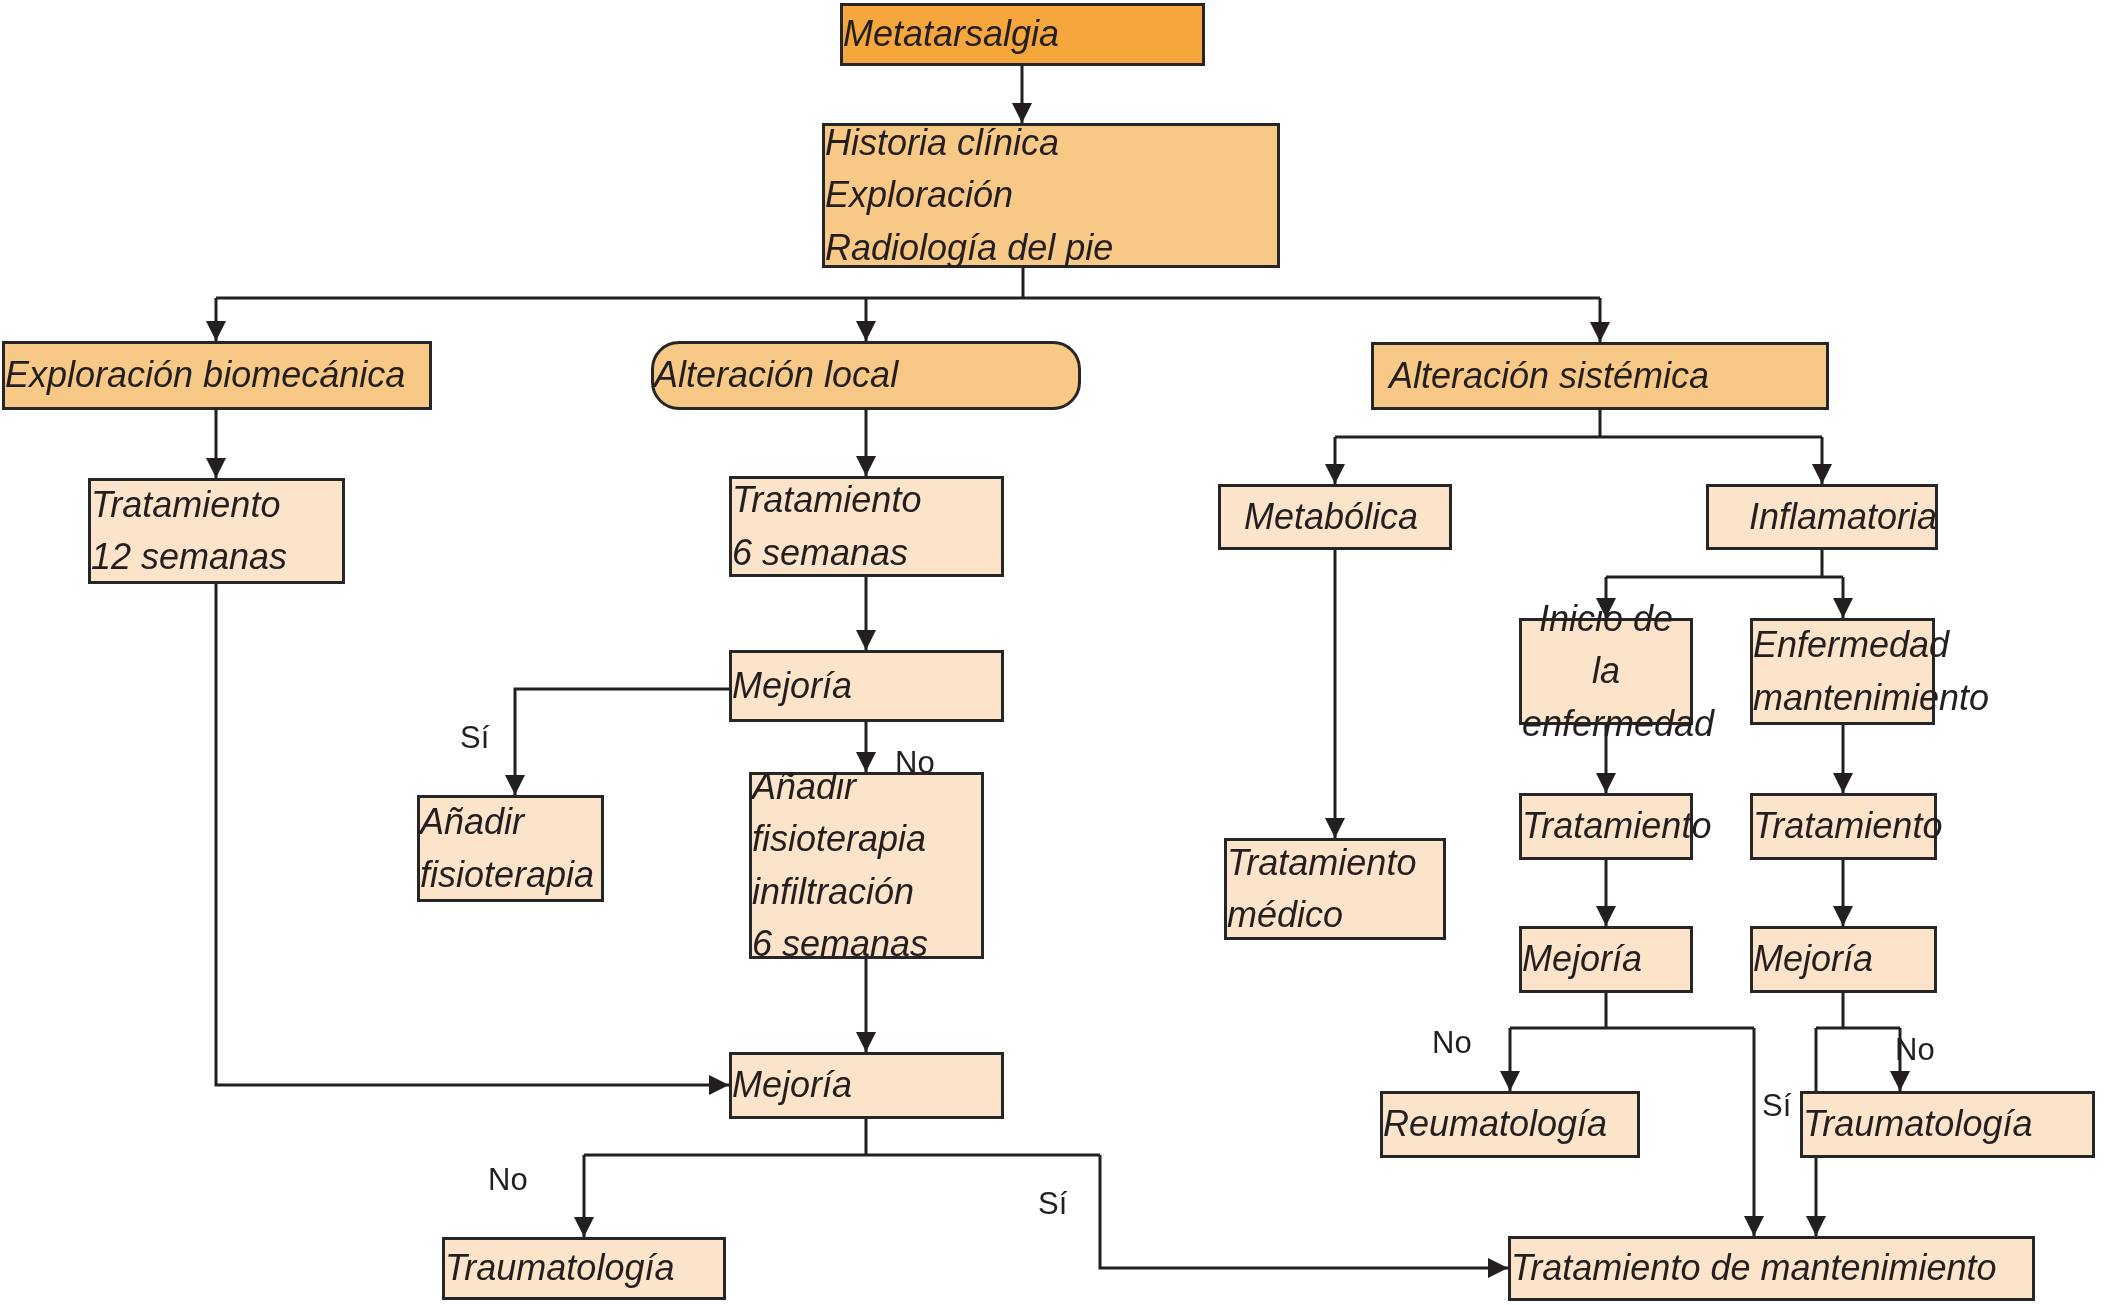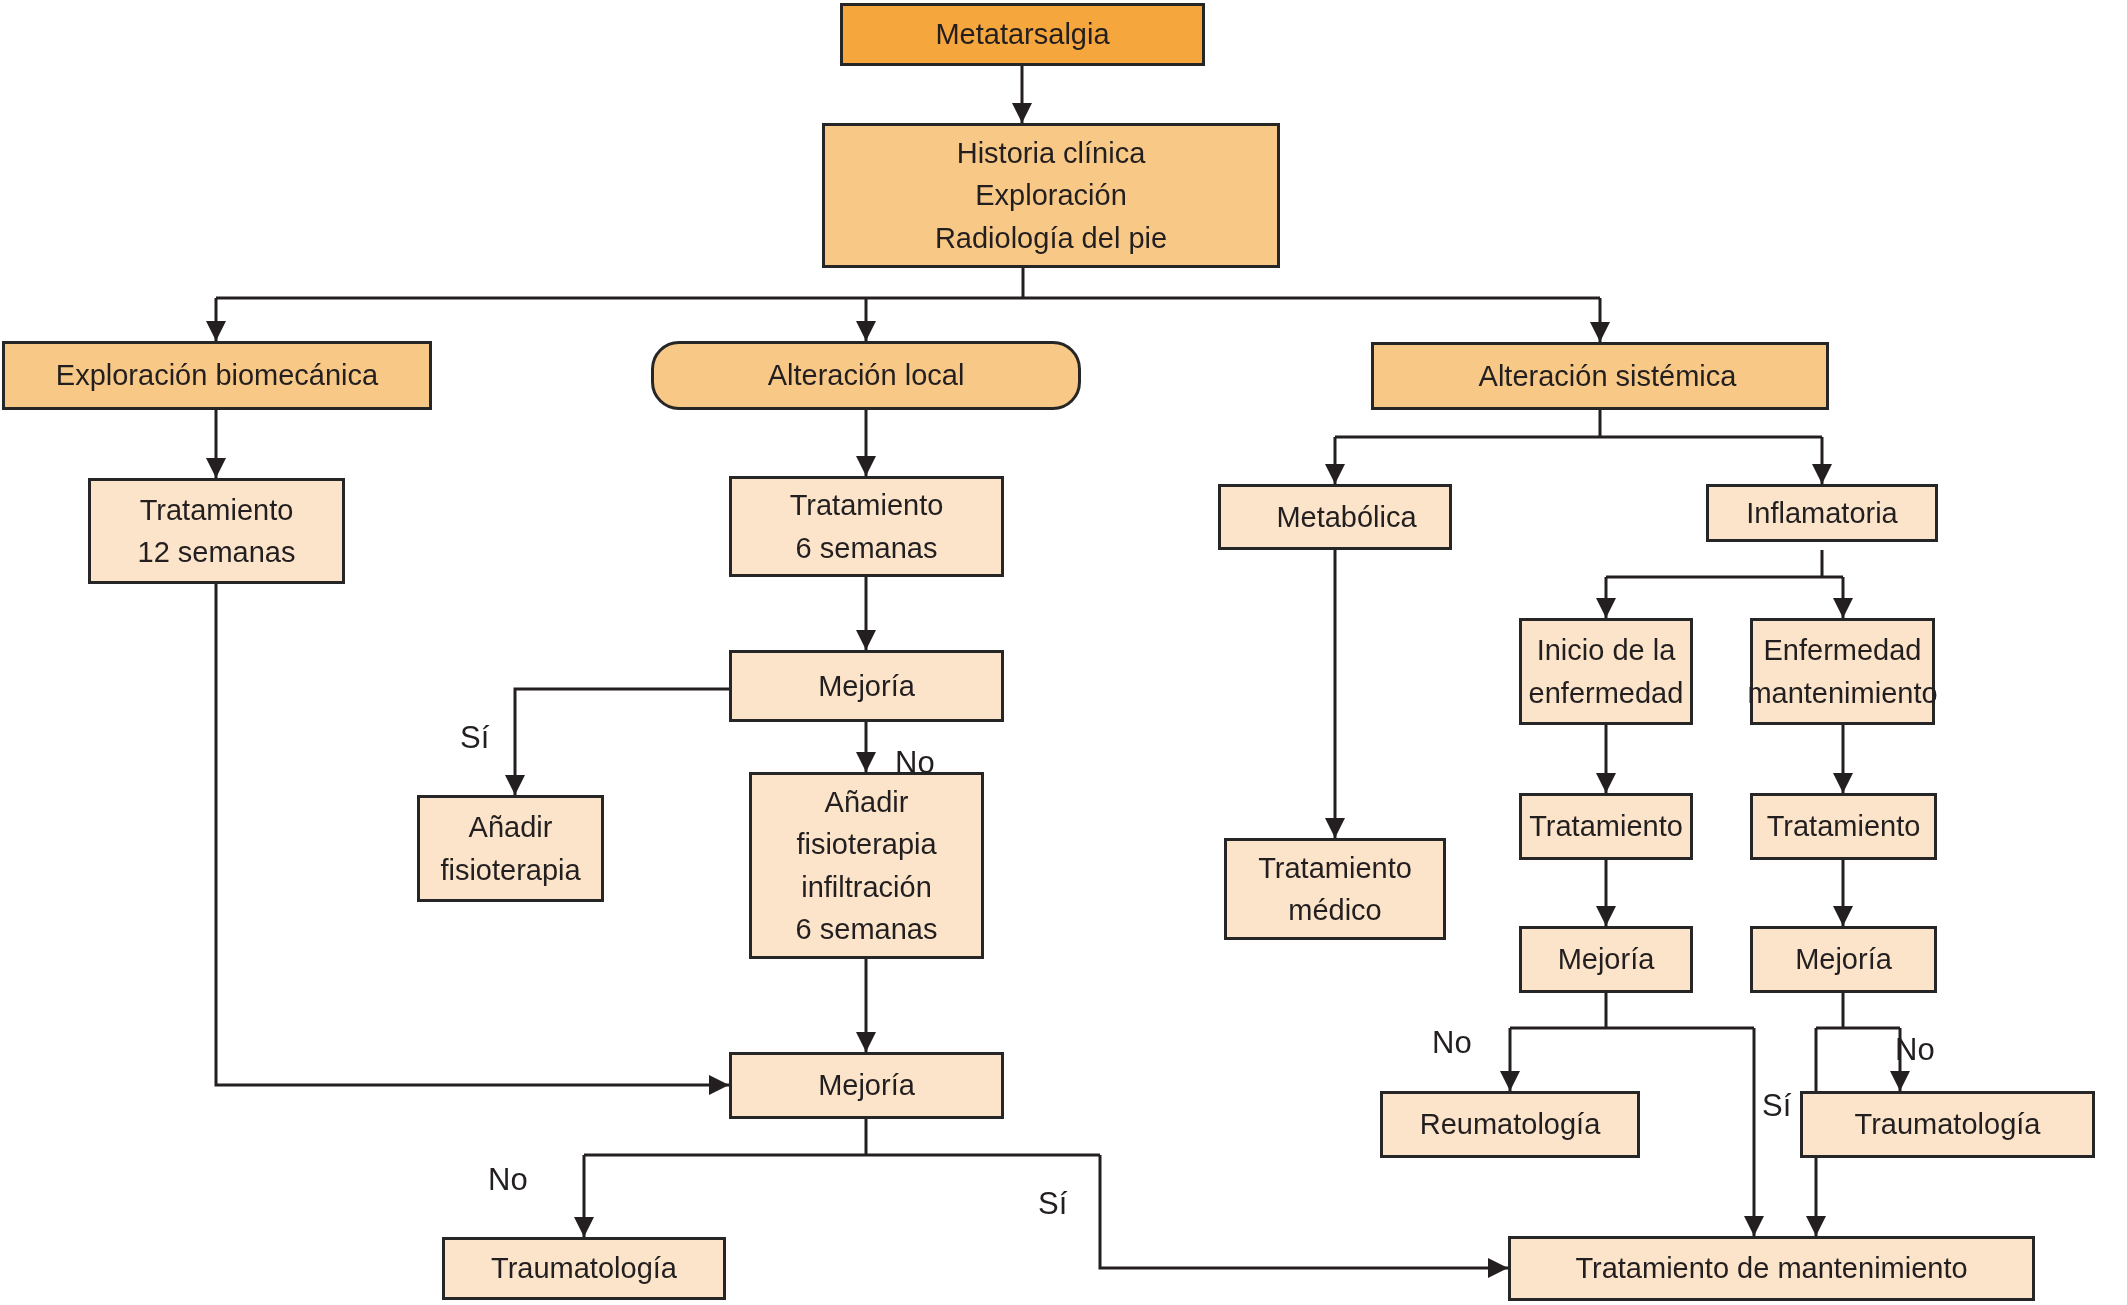--- a/index.html
+++ b/index.html
@@ -16,24 +16,24 @@
     width:2127px;height:1305px;
     background:#ffffff;
     font-family:"Liberation Sans","DejaVu Sans",sans-serif;
     overflow:hidden;
   }
   #edges{position:absolute;left:0;top:0;width:2127px;height:1305px;}
   #edges path.e{stroke:var(--line);stroke-width:3;fill:none;}
   #edges marker path{fill:var(--line);stroke:none;}
   .node{
     position:absolute;box-sizing:border-box;
-    display:flex;flex-direction:column;align-items:center;justify-content:center;
+    display:flex;flex-direction:column;align-items:flex-start;justify-content:center;
     text-align:center;
     border:3px solid var(--border);
-    font-size:29px;line-height:1.45;color:var(--text);
+    font-size:36px;line-height:1.45;color:var(--text);font-style:italic;
   }
   .root{background:var(--root-fill);}
   .branch{background:var(--branch-fill);}
   .leaf{background:var(--leaf-fill);}
   .elabel{
     position:absolute;font-size:31px;color:var(--text);
     white-space:nowrap;
   }
 </style>
 </head>
@@ -147,21 +147,21 @@
 
   <div class="node leaf" style="left:1218px;top:484px;width:234px;height:66px;padding-left:23px;">
     <div>Metabólica</div>
   </div>
 
   <div class="node leaf" style="left:1224px;top:838px;width:222px;height:102px;">
     <div>Tratamiento</div>
     <div>médico</div>
   </div>
 
-  <div class="node leaf" style="left:1706px;top:484px;width:232px;height:58px;">
+  <div class="node leaf" style="left:1706px;top:484px;width:232px;height:66px;padding-left:40px;">
     <div>Inflamatoria</div>
   </div>
 
   <div class="node leaf" style="left:1519px;top:618px;width:174px;height:107px;">
     <div>Inicio de la</div>
     <div>enfermedad</div>
   </div>
 
   <div class="node leaf" style="left:1750px;top:618px;width:185px;height:107px;">
     <div>Enfermedad</div>

